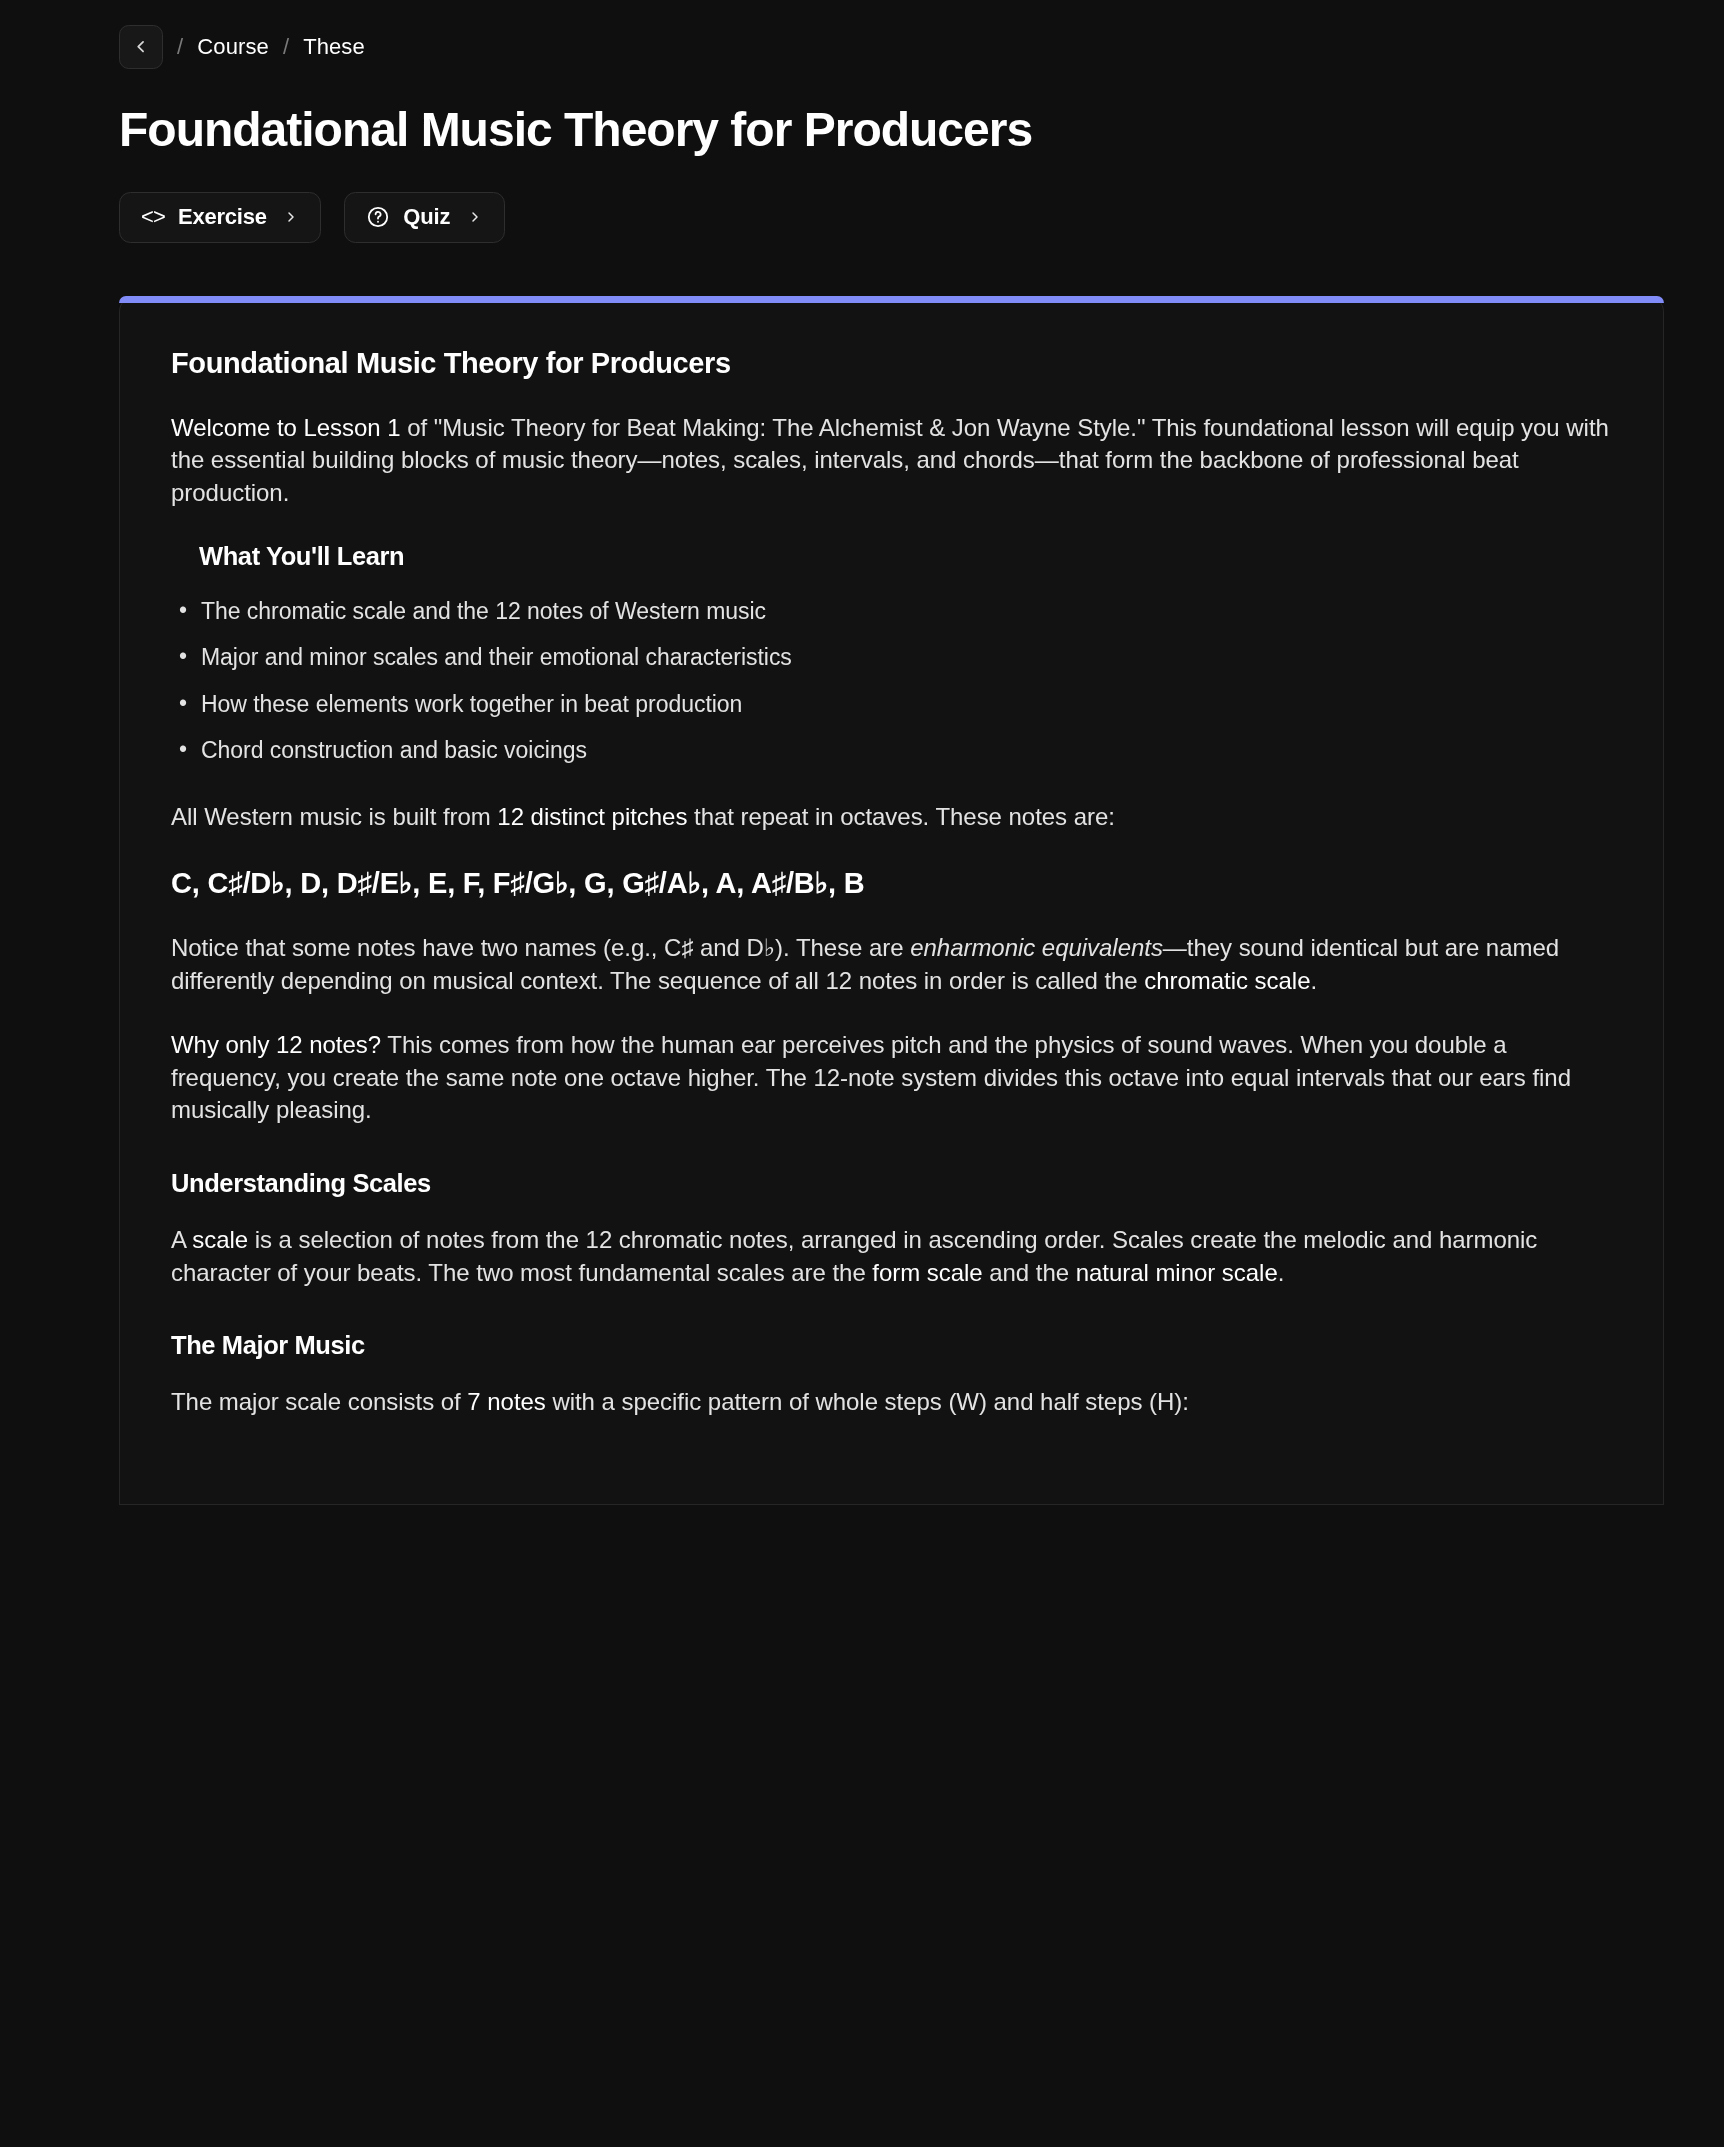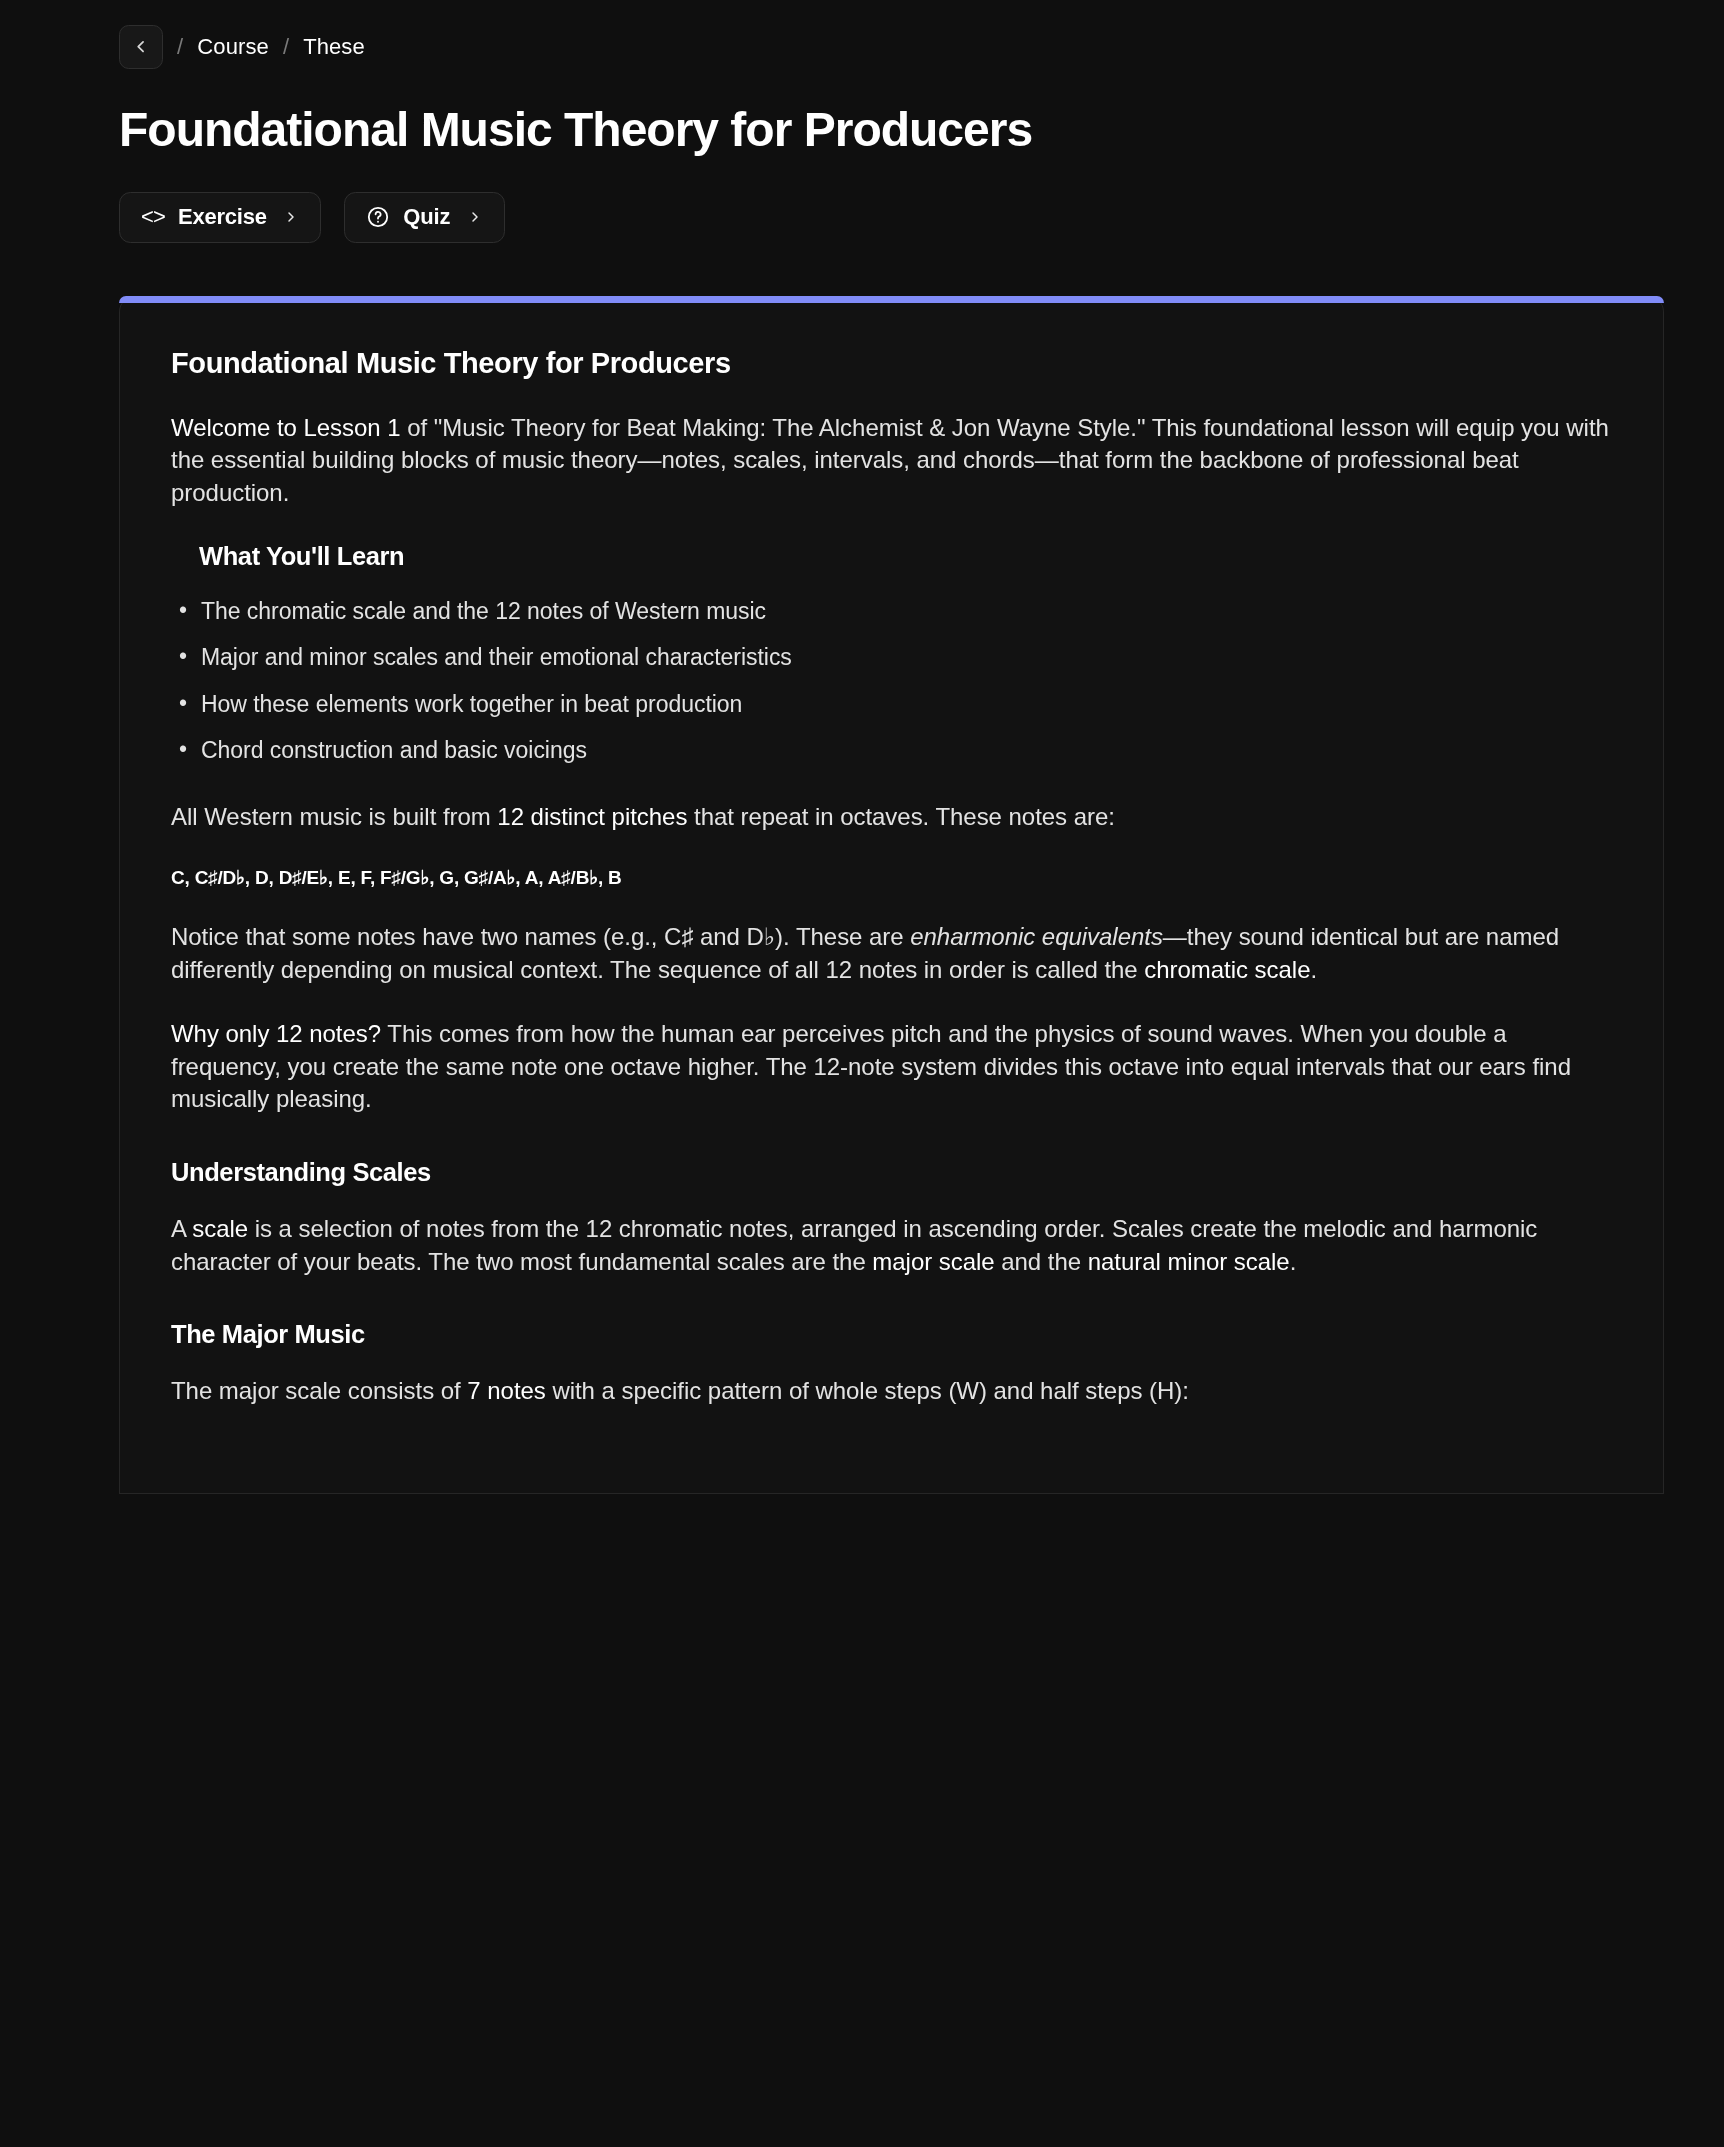--- a/index.html
+++ b/index.html
@@ -168,21 +168,21 @@
   .learn-list li::before {
     content: "\2022";
     position: absolute;
     left: 8px;
     top: -0.9px;
     color: #e3e3e3;
     font-size: 23px;
   }
 
   .note-row {
-    font-size: 19px;
+    font-size: 29px;
     font-weight: 700;
     color: #ffffff;
     letter-spacing: -0.2px;
     margin-bottom: 32px;
   }
 </style>
 </head>
 <body>
 
 <div class="page">
@@ -264,21 +264,21 @@
       <span>Notice that some notes have two names (e.g., C♯ and D♭). These are </span><em>enharmonic equivalents</em><span>—they sound identical but are named differently depending on musical context. The sequence of all 12 notes in order is called the </span><strong>chromatic scale</strong><span>.</span>
     </p>
 
     <p class="body-text">
       <strong>Why only 12 notes?</strong><span> This comes from how the human ear perceives pitch and the physics of sound waves. When you double a frequency, you create the same note one octave higher. The 12-note system divides this octave into equal intervals that our ears find musically pleasing.</span>
     </p>
 
     <h3 class="section-head">Understanding Scales</h3>
 
     <p class="body-text">
-      <span>A </span><strong>scale</strong><span> is a selection of notes from the 12 chromatic notes, arranged in ascending order. Scales create the melodic and harmonic character of your beats. The two most fundamental scales are the </span><strong>major scale</strong><span> and the </span><strong>natural minor scale</strong><span>.</span>
+      <span>A </span><strong>scale</strong><span> is a selection of notes from the 12 chromatic notes, arranged in ascending order. Scales create the melodic and harmonic character of your beats. The two most fundamental scales are the </span><strong>form scale</strong><span> and the </span><strong>natural minor scale</strong><span>.</span>
     </p>
 
     <h3 class="section-head">The Major Music</h3>
 
     <p class="body-text">
       <span>The major scale consists of </span><strong>7 notes</strong><span> with a specific pattern of whole steps (W) and half steps (H):</span>
     </p>
 
   </section>
 

